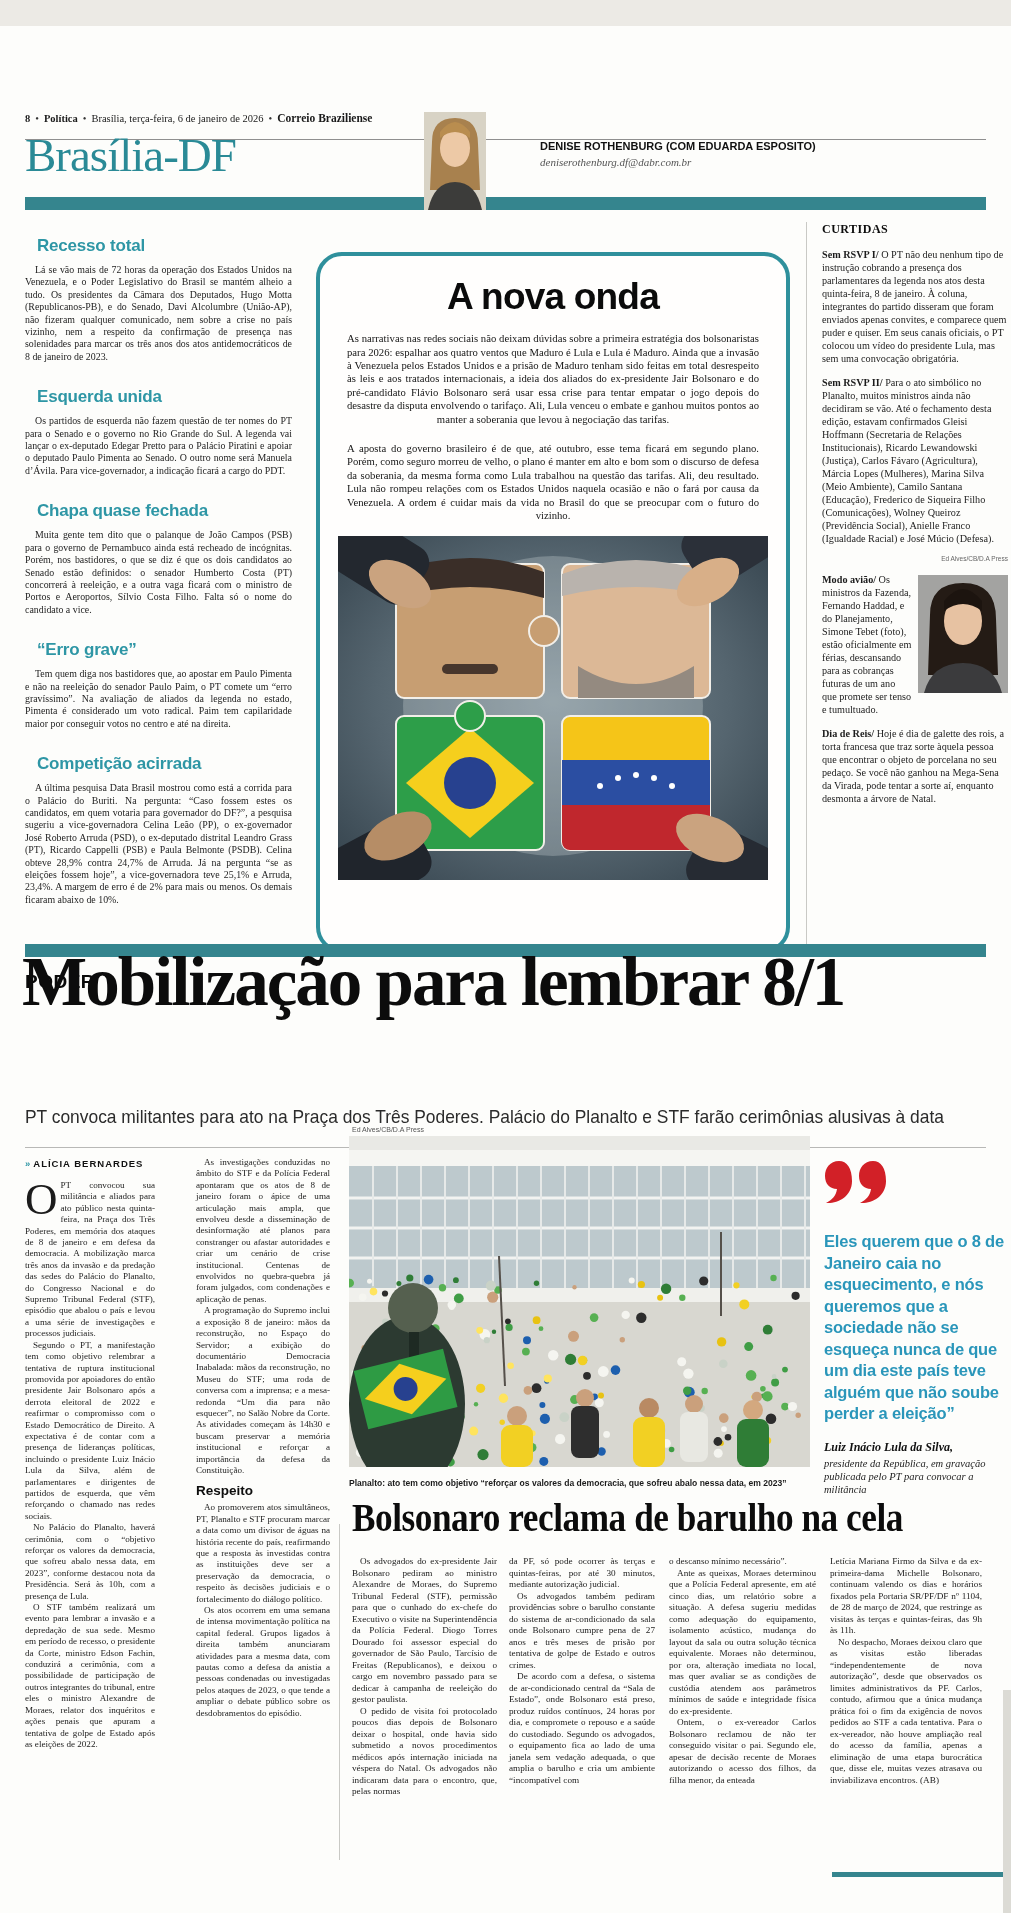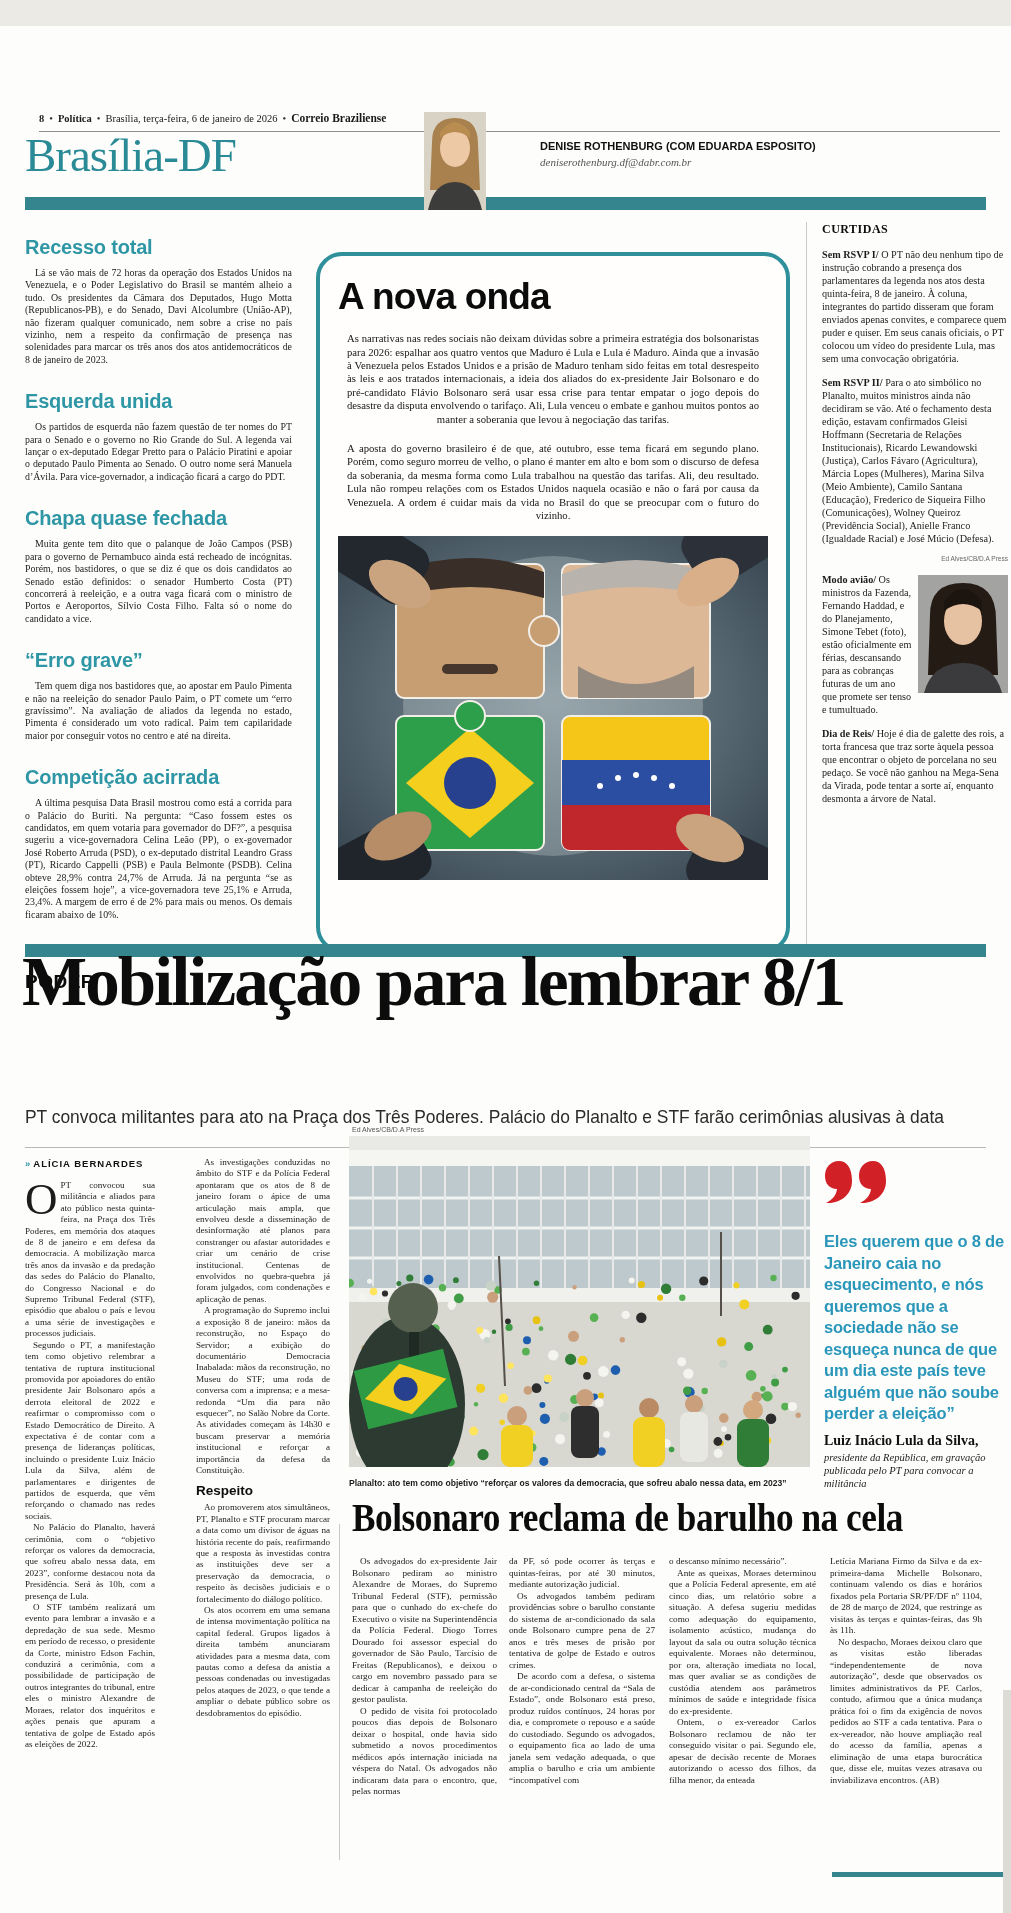--- a/index.html
+++ b/index.html
@@ -4,42 +4,42 @@
 <style>
   *{margin:0;padding:0;box-sizing:border-box}
   html,body{background:#fff}
   body{font-family:"Liberation Serif",serif;color:#161616}
   .page{position:relative;width:1011px;height:1913px;background:#fdfdfb;overflow:hidden}
   .abs{position:absolute}
 
   .top-strip{left:0;top:0;width:1011px;height:26px;background:#eceae5}
   .edge-right{left:1003px;top:1690px;width:8px;height:223px;background:#dcdbd5}
 
-  .dateline{left:39px;top:112px;width:961px;font-size:10.5px;line-height:12px;border-bottom:1px solid #8f8f8f;padding-bottom:6px;color:#1a1a1a}
+  .dateline{left:25px;top:112px;width:961px;font-size:10.5px;line-height:12px;border-bottom:1px solid #8f8f8f;padding-bottom:14px;color:#1a1a1a}
   .dateline b{font-weight:700}
   .dateline .paper{font-size:11.5px}
   .dateline .bullet{margin:0 5px;color:#333}
 
   .region-title{left:25px;top:128px;font-family:"Liberation Serif",serif;font-weight:400;font-size:47px;letter-spacing:-1px;color:#2a8a96}
   .columnist-photo{left:424px;top:112px;width:62px;height:98px;z-index:3;overflow:hidden;background:#d6d2c6}
   .columnist-info{left:540px;top:140px;width:420px}
   .c-name{font-family:"Liberation Sans",sans-serif;font-weight:700;font-size:11px;color:#111}
   .c-email{font-style:italic;font-size:11px;color:#555;margin-top:4px}
 
   .teal-bar{background:#35858e}
   .bar1{left:25px;top:197px;width:961px;height:13px}
   .bar2{left:25px;top:944px;width:961px;height:13px}
 
   .notes{left:25px;top:222px;width:267px}
-  .note h3{font-family:"Liberation Sans",sans-serif;font-size:20px;font-weight:700;color:#2e96a5;margin:24px 0 8px;letter-spacing:-0.2px}
+  .note h3{font-family:"Liberation Sans",sans-serif;font-size:17px;font-weight:700;color:#2e96a5;margin:24px 12px 8px;letter-spacing:-0.2px}
   .note:first-child h3{margin-top:14px}
   .note p{font-size:9.9px;line-height:12.4px;text-align:justify;text-indent:10px;hyphens:auto;color:#1d1d1d}
 
   .oped{left:316px;top:252px;width:474px;height:701px;border:4px solid #2f909c;border-radius:26px;background:#fffefd;padding:22px 18px 0}
-  .oped h2{font-family:"Liberation Sans",sans-serif;font-size:37px;font-weight:700;line-height:1.03;letter-spacing:-0.8px;color:#0b0b0b}
+  .oped h2{font-family:"Liberation Sans",sans-serif;font-size:37px;font-weight:700;text-align:center;line-height:1.03;letter-spacing:-0.8px;color:#0b0b0b}
   .oped p{margin:16px auto 0;width:412px;font-size:10.7px;line-height:13.4px;text-align:justify;text-align-last:center;hyphens:auto}
   .oped-image{margin:14px auto 0;width:430px;height:344px;overflow:hidden}
 
   .vrule{width:1px;background:#c9c9c5}
   .vr1{left:806px;top:222px;height:722px}
   .vr2{left:339px;top:1524px;height:336px}
 
   .curtidas{left:822px;top:222px;width:186px}
   .curtidas h2{font-family:"Liberation Serif",serif;font-size:12px;font-weight:700;letter-spacing:.5px;color:#0d0d0d}
   .c-item{margin-top:11px;font-size:10.2px;line-height:13px;color:#1c1c1c}
@@ -62,21 +62,21 @@
   .dropcap{float:left;font-size:45px;line-height:35px;padding:2px 3px 0 0;font-family:"Liberation Serif",serif}
   .crosshead{font-family:"Liberation Sans",sans-serif;font-size:13.5px;font-weight:700;color:#0d0d0d;margin:7px 0 4px}
 
   .photo-credit-main{left:352px;top:1126px;font-family:"Liberation Sans",sans-serif;font-size:7px;color:#555}
   .main-photo{left:349px;top:1136px;width:461px;height:331px;background:#dcdcd6;overflow:hidden}
   .main-caption{left:349px;top:1477px;width:540px;font-family:"Liberation Sans",sans-serif;font-weight:700;font-size:9.5px;color:#1b1b1b;transform:scaleX(.9);transform-origin:left}
 
   .pullquote{left:824px;top:1160px;width:184px}
   .qmarks{height:46px}
   .qtext{margin-top:25px;font-family:"Liberation Sans",sans-serif;font-weight:700;font-size:16.5px;line-height:21.5px;color:#2a96ba;letter-spacing:-0.2px}
-  .qname{margin-top:8px;font-weight:700;font-size:14px;color:#111}
+  .qname{margin-top:15px;font-weight:700;font-style:italic;font-size:12px;color:#111}
   .qrole{margin-top:2px;font-style:italic;font-size:10.5px;line-height:13px;color:#222}
 
   .bolso-headline{left:352px;top:1494px;width:740px;font-family:"Liberation Serif",serif;font-size:40px;font-weight:700;letter-spacing:-0.5px;color:#0c0c0c;transform:scaleX(.88);transform-origin:left;white-space:nowrap}
   .bcol p{font-size:9.2px;line-height:11.5px;text-align:justify;text-indent:8px;hyphens:auto;color:#1c1c1c}
   .bcol p.cont{text-indent:0}
   .bA{left:352px;top:1556px;width:145px}
   .bB{left:509px;top:1556px;width:146px}
   .bC{left:669px;top:1556px;width:147px}
   .bD{left:830px;top:1556px;width:152px}
   .teal-end{left:832px;top:1872px;width:176px;height:5px;background:#35858e}

